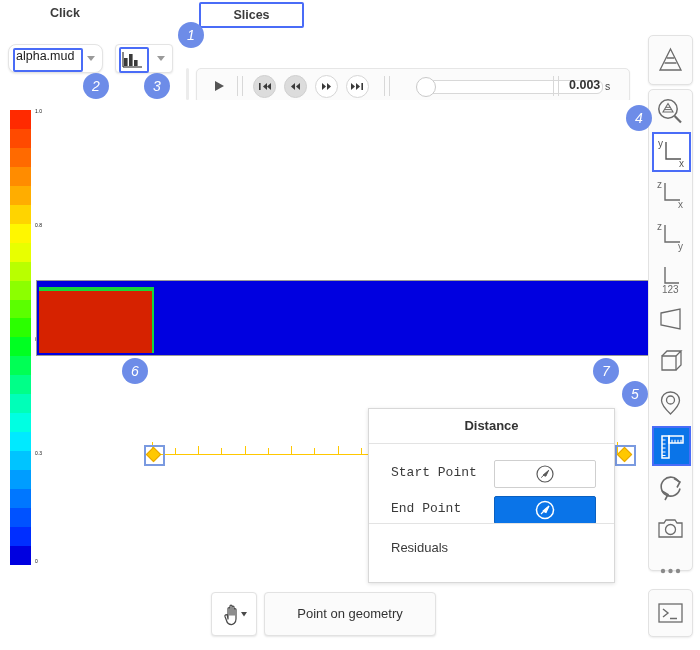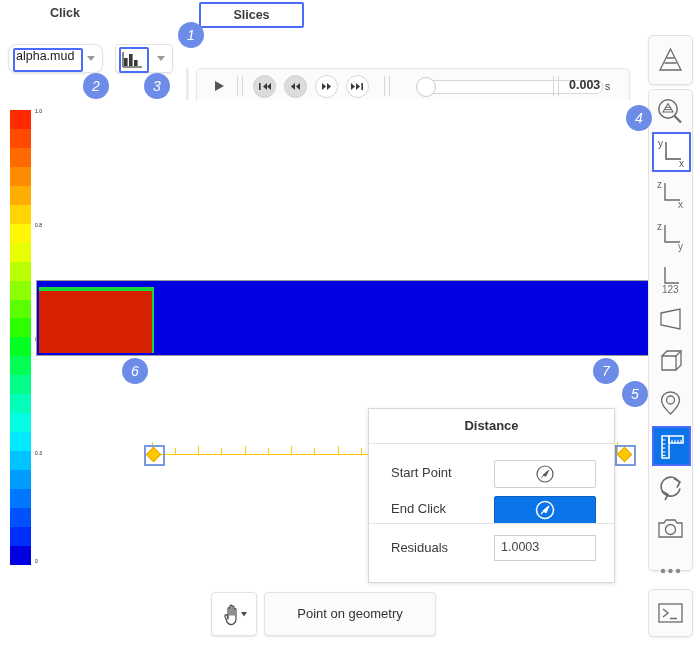--- a/index.html
+++ b/index.html
@@ -92,21 +92,21 @@
           font-size:11px;line-height:17px;text-align:center;color:#111;}
   .mpt{position:absolute;width:17px;height:17px;border:2px solid #7a9ae0;background:transparent;}
   .diamond{position:absolute;left:2px;top:2px;width:9px;height:9px;background:#ffc800;
            transform:rotate(45deg);border:1px solid #e6a600;}
 
   
   .measure{position:absolute;left:368px;top:408px;width:245px;height:173px;
            background:#fff;border:1px solid #d8d8d8;box-shadow:0 1px 4px rgba(0,0,0,.12);}
   .m-title{height:34px;line-height:34px;text-align:center;font-weight:bold;
            font-size:13px;color:#333;border-bottom:1px solid #e3e3e3;}
-  .m-row{position:relative;height:36px;}
+  .m-row{position:relative;height:36px;font-family:Liberation Mono, monospace;}
   .m-lab{position:absolute;left:22px;top:9px;font-size:13px;color:#3a3a3a;}
   .m-btn{position:absolute;left:125px;top:4px;width:100px;height:26px;
          border:1px solid #cfcfcf;background:#fff;border-radius:2px;}
   .m-btn.active{background:#0a74e8;border:1px solid #0a60c0;}
   .m-sep{position:absolute;left:0;top:114px;width:245px;height:1px;background:#e3e3e3;}
   .m-dist-row{position:absolute;left:0;top:122px;width:245px;height:36px;}
   .m-input{position:absolute;left:125px;top:4px;width:100px;height:24px;
            border:1px solid #cfcfcf;background:#fff;}
   .m-input span{position:absolute;left:6px;top:4px;font-size:12.5px;color:#444;}
 
@@ -399,36 +399,33 @@
     <div class="m-lab">Start Point</div>
     <div class="m-btn">
       <svg width="100" height="26" viewBox="0 0 100 26">
         <circle cx="50" cy="13" r="8" fill="none" stroke="#5b5b5b" stroke-width="1.2"></circle>
         <path d="M53.6 9.4 L46.2 16.6 M53.6 9.4 L48 14.2 L50.8 15.2 Z" fill="#5b5b5b" stroke="#5b5b5b" stroke-width="1"></path>
       </svg>
     </div>
   </div>
 
   <div class="m-row">
-    <div class="m-lab">End Click</div>
+    <div class="m-lab">End Point</div>
     <div class="m-btn active">
       <svg width="100" height="26" viewBox="0 0 100 26">
         <circle cx="50" cy="13" r="8.5" fill="none" stroke="#fff" stroke-width="1.5"></circle>
         <path d="M54 9 L46 17 M54 9 L48 14 L51 15.5 Z" fill="#fff" stroke="#fff" stroke-width="1.2"></path>
       </svg>
     </div>
   </div>
 
   <div class="m-sep"></div>
 
   <div class="m-dist-row">
     <div class="m-lab">Residuals</div>
-    <div class="m-input">
-      <span>1.0003</span>
-    </div>
   </div>
 </div>
 
 <div class="handbtn">
   <svg width="44" height="42" viewBox="0 0 44 42">
     <path d="M16 26 L16 15.5 C16 14.2 18 14.2 18 15.5 L18 22 L18 13 C18 11.7 20 11.7 20 13 L20 22 L20 14 C20 12.7 22 12.7 22 14 L22 22 L22 16.5 C22 15.2 24 15.2 24 16.5 L24 26 C24 30 21 31.5 19.5 31.5 C17 31.5 15 29.5 14.5 27.5 L13 23.5 C12.5 22 14.5 21 15.3 22.5 Z" fill="none" stroke="#4a4a4a" stroke-width="1.25" stroke-linejoin="round"></path>
     <path d="M29 19 L35 19 L32 23.5 Z" fill="#4a4a4a"></path>
   </svg>
 </div>
 <div class="geobtn">Point on geometry</div>

